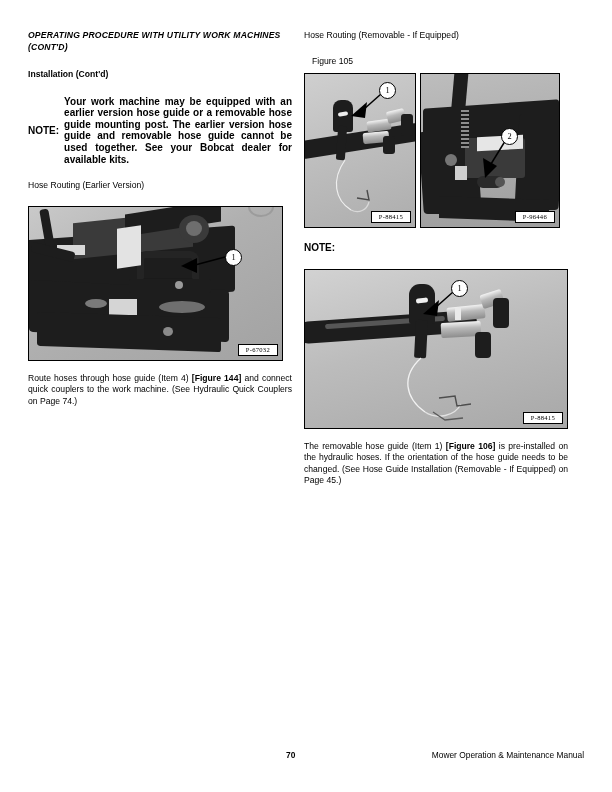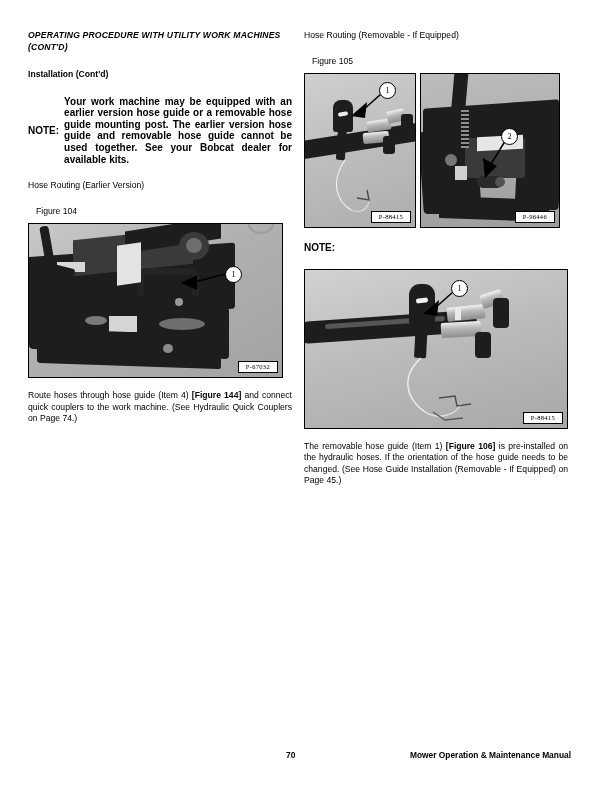--- a/index.html
+++ b/index.html
@@ -145,43 +145,42 @@
     position: absolute;
     left: 28px; right: 28px;
     bottom: 30px;
     height: 12px;
   }
   .footer .pg {
     position: absolute; left: 258px; top: 0;
     font-size: 8.4px; font-weight: bold;
   }
   .footer .mantitle {
-    position: absolute; right: 13px; top: 0;
-    font-size: 8.4px; font-weight: bold;
+    position: absolute; right: 0; top: 0;
+    font-size: 8.4px; font-weight: normal;
   }
 </style>
 </head>
 <body>
 
 <div class="page">
 
   <div class="col col-left">
 
     <h1 class="doc-title">OPERATING PROCEDURE WITH UTILITY WORK MACHINES (CONT'D)</h1>
 
     <h2 class="sec-head">Installation (Cont'd)</h2>
 
     <div class="note" style="margin-bottom:15px;">
       <span class="note-tag">NOTE:</span>
       <span class="note-body">Your work machine may be equipped with an earlier version hose guide or a removable hose guide mounting post. The earlier version hose guide and removable hose guide cannot be used together. See your Bobcat dealer for available kits.</span>
     </div>
 
     <div class="subhead-italic">Hose Routing (Earlier Version)</div>
 
-    <div class="fig-label">Figure 104</div>
 
     <div class="figbox fig104">
       <div class="ph">
         <div class="grad-bg"></div>
 
         <div class="blob" style="left:-6px; top:26px; width:212px; height:66px; transform:skewY(-4deg); border-radius:3px;"></div>
         <div class="blob" style="left:0px; top:78px; width:200px; height:52px; transform:skewY(3deg); border-radius:4px;"></div>
         <div class="blob mid" style="left:44px; top:10px; width:120px; height:36px; transform:skewY(-6deg);"></div>
         <div class="blob" style="left:96px; top:0px; width:96px; height:22px; transform:skewY(-9deg);"></div>
 

